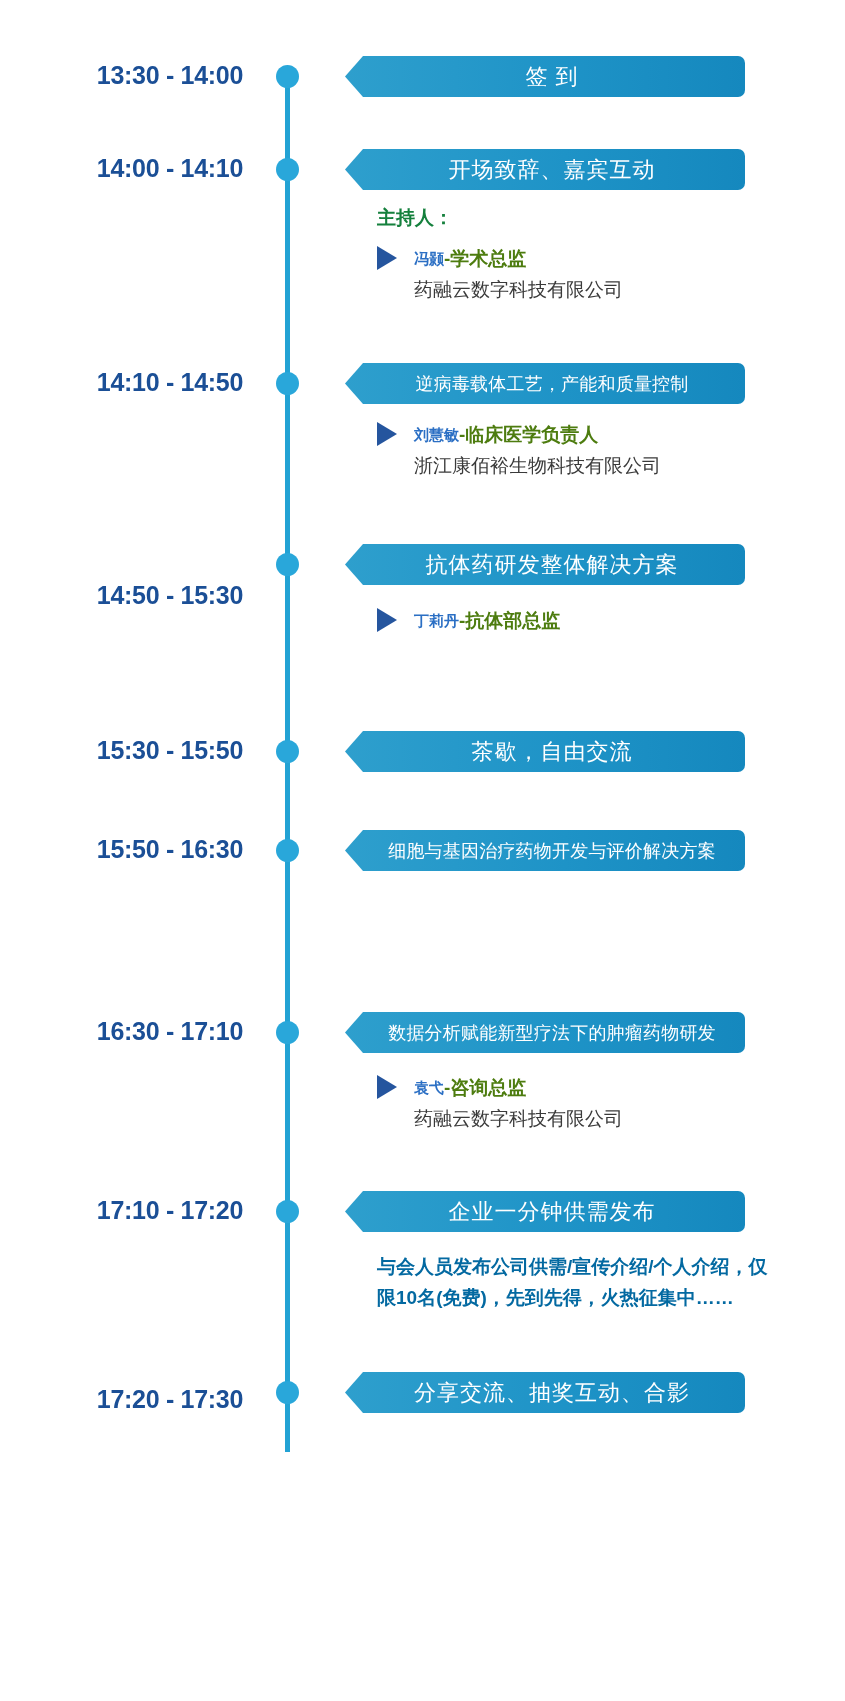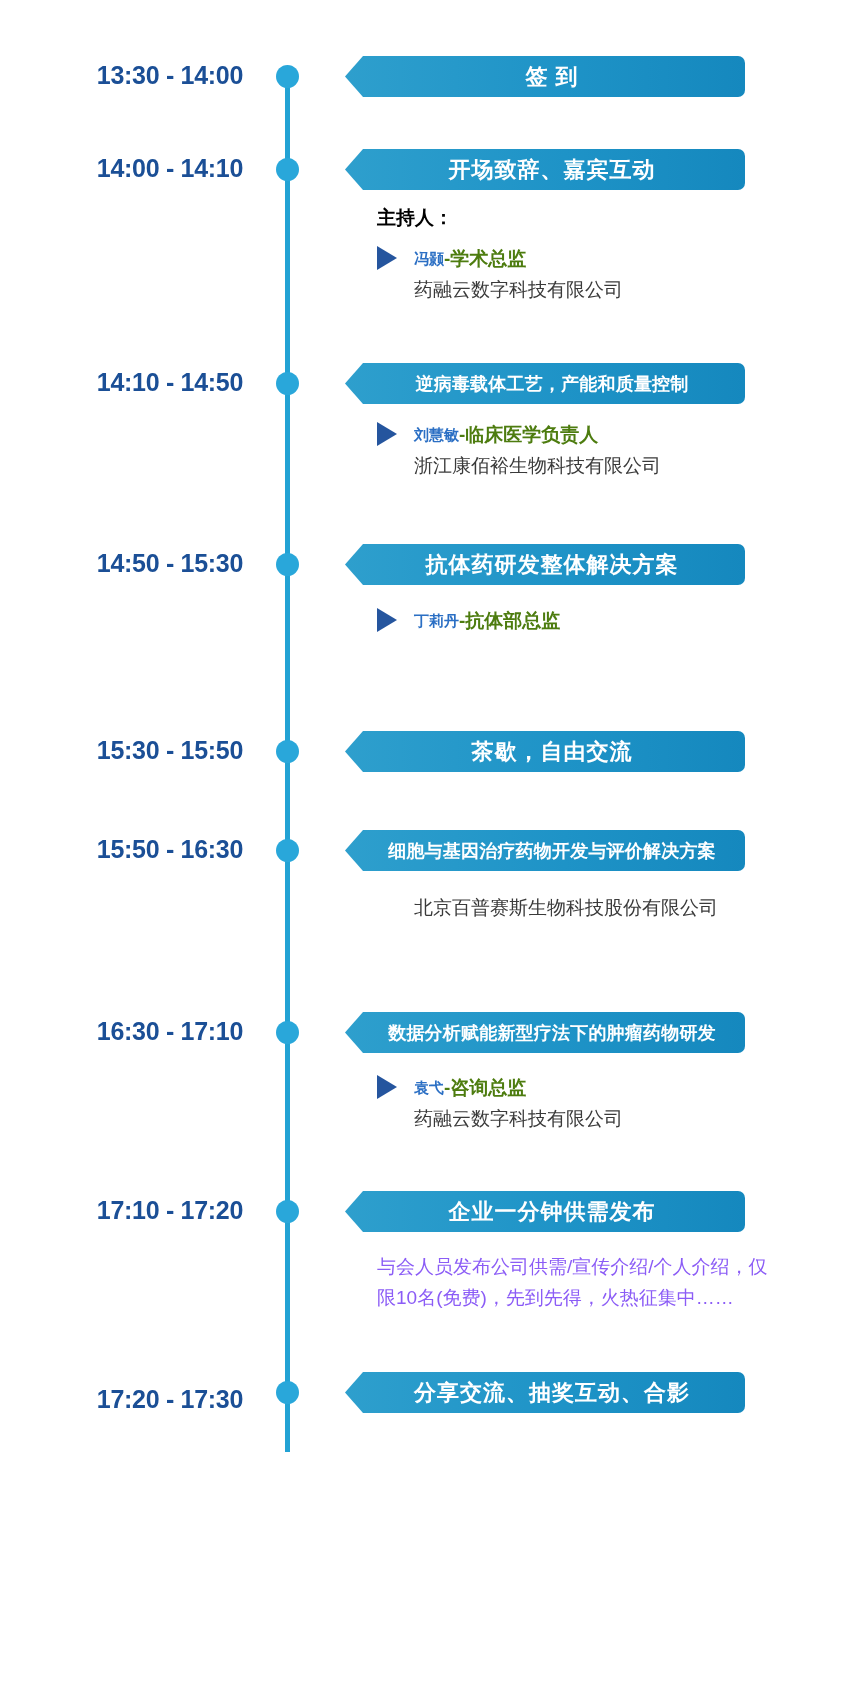--- a/index.html
+++ b/index.html
@@ -66,36 +66,36 @@
     display: flex;
     align-items: center;
     justify-content: center;
     -webkit-clip-path: polygon(18px 0, 100% 0, 100% 100%, 18px 100%, 0 50%);
     clip-path: polygon(18px 0, 100% 0, 100% 100%, 18px 100%, 0 50%);
     border-radius: 0 7px 7px 0;
   }
   .banner-text {
     color: #ffffff;
     font-size: 22px;
-    font-weight: bold;
+    font-weight: normal;
     letter-spacing: 1px;
     white-space: nowrap;
     line-height: 1;
     padding-left: 14px;
   }
   .banner.xsmall .banner-text { font-size: 18px; letter-spacing: 0.2px; }
 
   
   .detail {
     position: absolute;
     left: 377px;
     width: 400px;
   }
   .host-label {
-    color: #000000;
+    color: #15803d;
     font-size: 19px;
     font-weight: bold;
     line-height: 1;
     margin-bottom: 19px;
     white-space: nowrap;
   }
   .speaker-line {
     display: flex;
     align-items: center;
     margin-bottom: 7px;
@@ -123,24 +123,25 @@
     line-height: 1;
   }
   .company {
     color: #3A3A3A;
     font-size: 19px;
     line-height: 1.35;
     padding-left: 37px;
     white-space: nowrap;
   }
   .note {
-    color: #8b5cf6;
+    color: #0369a1;
     font-size: 19px;
     line-height: 1.62;
     width: 392px;
+    font-weight: bold;
   }
 </style>
 </head>
 <body>
 
 <div id="agenda">
 
   <div class="spine"></div>
 
   <div class="row">
@@ -178,21 +179,21 @@
       <div class="speaker-line">
         <span class="tri-icon"></span>
         <span class="sp-name">刘慧敏</span>
         <span class="sp-role"> -临床医学负责人</span>
       </div>
       <div class="company">浙江康佰裕生物科技有限公司</div>
     </div>
   </div>
 
   <div class="row">
-    <div class="time" style="top:551px">14:50 - 15:30</div>
+    <div class="time" style="top:583px">14:50 - 15:30</div>
     <div class="dot" style="top:553px"></div>
     <div class="banner" style="top:544px">
       <span class="banner-text">抗体药研发整体解决方案</span>
     </div>
     <div class="detail" style="top:608px">
       <div class="speaker-line">
         <span class="tri-icon"></span>
         <span class="sp-name">丁莉丹</span>
         <span class="sp-role">-抗体部总监</span>
       </div>
@@ -207,21 +208,20 @@
     </div>
   </div>
 
   <div class="row">
     <div class="time" style="top:837px">15:50 - 16:30</div>
     <div class="dot" style="top:839px"></div>
     <div class="banner xsmall" style="top:830px">
       <span class="banner-text">细胞与基因治疗药物开发与评价解决方案</span>
     </div>
     <div class="detail" style="top:895px">
-      <div class="company">北京百普赛斯生物科技股份有限公司</div>
     </div>
   </div>
 
   <div class="row">
     <div class="time" style="top:1019px">16:30 - 17:10</div>
     <div class="dot" style="top:1021px"></div>
     <div class="banner xsmall" style="top:1012px">
       <span class="banner-text">数据分析赋能新型疗法下的肿瘤药物研发</span>
     </div>
     <div class="detail" style="top:1075px">

